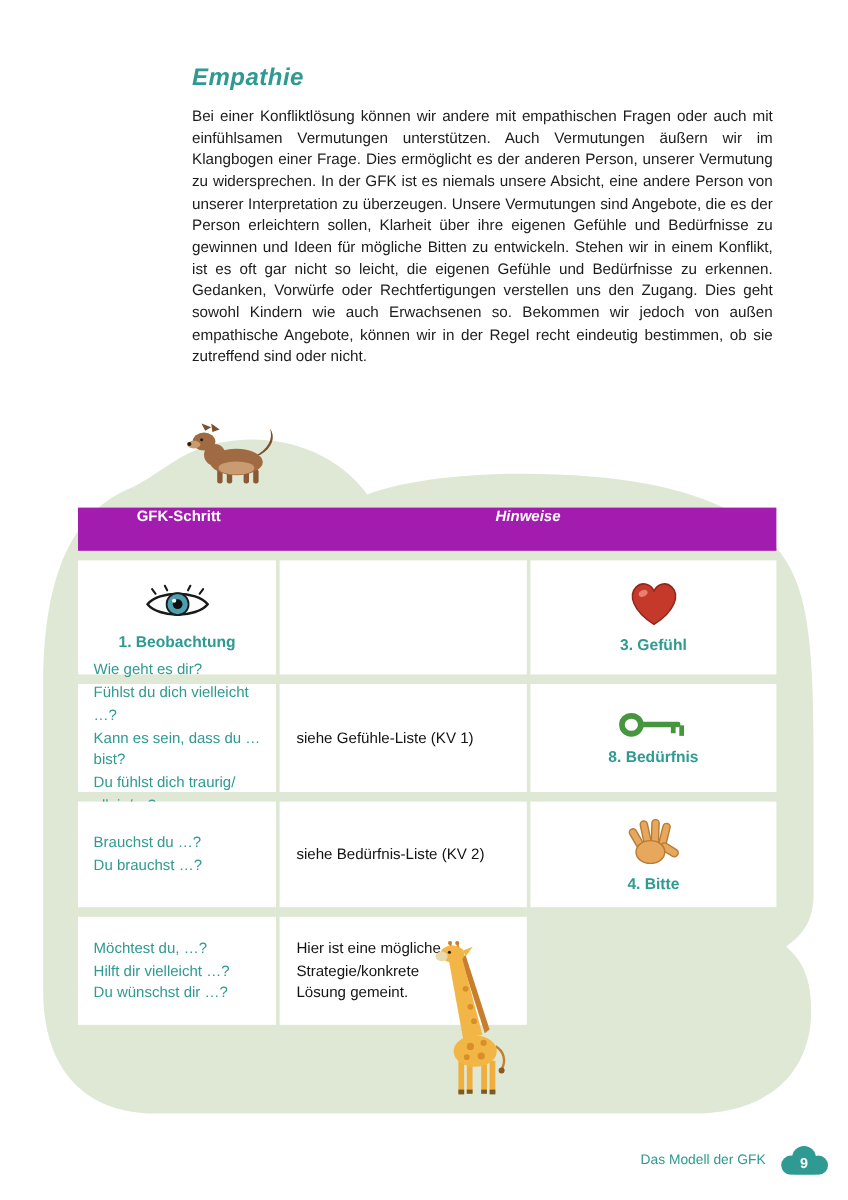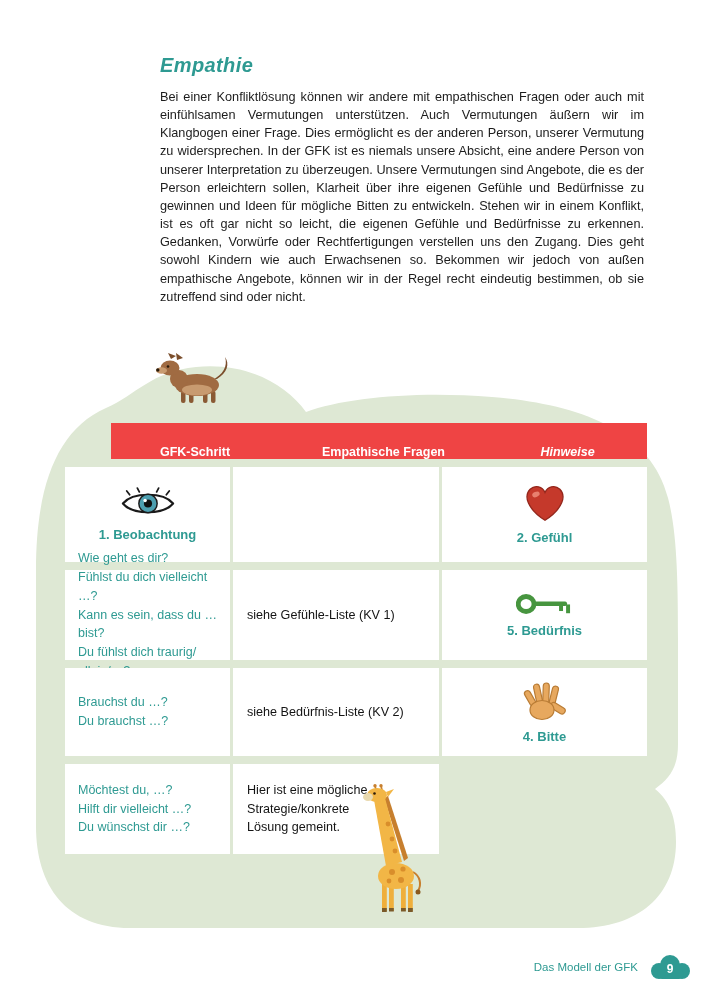--- a/index.html
+++ b/index.html
@@ -25,23 +25,23 @@
   .giraffe { position:absolute; left:362px; top:784px; z-index:3; }
 
   .gfk-table {
     position:absolute; left:65px; top:423px; z-index:2;
     display:grid;
     grid-template-columns:165px 206px 205px;
     grid-template-rows:36px 95px 90px 88px 90px;
     gap:8px 3px;
   }
   .thead {
-    grid-column:1 / -1; background:#ef4444;
-    display:flex; align-items:flex-end;
-    color:#ffffff; font-weight:bold; font-size:12.5px;margin-left:46px;
+    grid-column:1 / -1; background:#a21caf;
+    display:flex; align-items:flex-start;
+    color:#ffffff; font-weight:bold; font-size:12.5px;
   }
   .th  { text-align:center; }
   .th1 { width:168px; }
   .th2 { width:209px; }
   .th3 { flex:1;font-style:italic; }
 
   .cell { background:#ffffff; }
   .step-cell {
     display:flex; flex-direction:column; align-items:center; justify-content:center;
     gap:7px; padding:22px;
@@ -114,21 +114,20 @@
       <ellipse cx="6.5" cy="18.5" rx="5.5" ry="3.2" fill="#C89B70"></ellipse>
       <circle cx="2.8" cy="18" r="1.7" fill="#2A1A0A"></circle>
       <circle cx="13" cy="14.5" r="1.3" fill="#2A1A0A"></circle>
     </svg>
   </span>
 
   <div class="gfk-table">
 
     <div class="thead">
       <span class="th th1">GFK-Schritt</span>
-      <span class="th th2">Empathische Fragen</span>
       <span class="th th3">Hinweise</span>
     </div>
 
     <div class="cell step-cell">
       <span class="icon">
         <svg width="56" height="33" viewBox="0 0 58 34">
           <path d="M10 8 L7 4 M20 5 L18 1 M38 5 L40 1 M48 8 L51 4" stroke="#1A1A1A" stroke-width="1.8" stroke-linecap="round"></path>
           <path d="M3 17 C13 5 45 5 55 17 C45 29 13 29 3 17 Z" fill="#FDFDFD" stroke="#1A1A1A" stroke-width="2.2" stroke-linejoin="round"></path>
           <circle cx="29" cy="17" r="9.5" fill="#4D9FB0" stroke="#1A1A1A" stroke-width="1.5"></circle>
           <circle cx="29" cy="17" r="4.2" fill="#101010"></circle>
@@ -139,39 +138,39 @@
     </div>
     <div class="cell h-cell"></div>
 
     <div class="cell step-cell">
       <span class="icon">
         <svg width="44" height="39" viewBox="0 0 34 30">
           <path d="M17 28 C3 19 0.5 9 5.5 4 C9.5 0.2 15 2 17 6.5 C19 2 24.5 0.2 28.5 4 C33.5 9 31 19 17 28 Z" fill="#C5392B" stroke="#93261B" stroke-width="1"></path>
           <ellipse cx="10" cy="8" rx="3" ry="2" fill="#E8806F" transform="rotate(-25 10 8)"></ellipse>
         </svg>
       </span>
-      <span class="step-label">2. Gefühl</span>
+      <span class="step-label">3. Gefühl</span>
     </div>
     <div class="cell q-cell">Wie geht es dir?
 Fühlst du dich vielleicht …?
 Kann es sein, dass du … bist?
 Du fühlst dich traurig/
 allein/…?</div>
     <div class="cell h-cell">siehe Gefühle-Liste (KV 1)</div>
 
     <div class="cell step-cell">
       <span class="icon">
         <svg width="58" height="24" viewBox="0 0 66 26">
           <ellipse cx="11.5" cy="13" rx="9" ry="8.5" fill="none" stroke="#47953F" stroke-width="5.5"></ellipse>
           <rect x="19" y="10.2" width="39" height="5.2" rx="2" fill="#47953F"></rect>
           <rect x="49" y="13.5" width="4.5" height="7.5" fill="#47953F"></rect>
           <rect x="57" y="13.5" width="4.5" height="10" fill="#47953F"></rect>
         </svg>
       </span>
-      <span class="step-label">5. Bedürfnis</span>
+      <span class="step-label">8. Bedürfnis</span>
     </div>
     <div class="cell q-cell">Brauchst du …?
 Du brauchst …?</div>
     <div class="cell h-cell">siehe Bedürfnis-Liste (KV 2)</div>
 
     <div class="cell step-cell">
       <span class="icon">
         <svg width="46" height="42" viewBox="0 0 44 42">
           <g fill="#E7A85E" stroke="#B97C35" stroke-width="1.2">
             <rect x="4" y="10" width="6" height="17" rx="3" transform="rotate(-30 7 18)"></rect>

